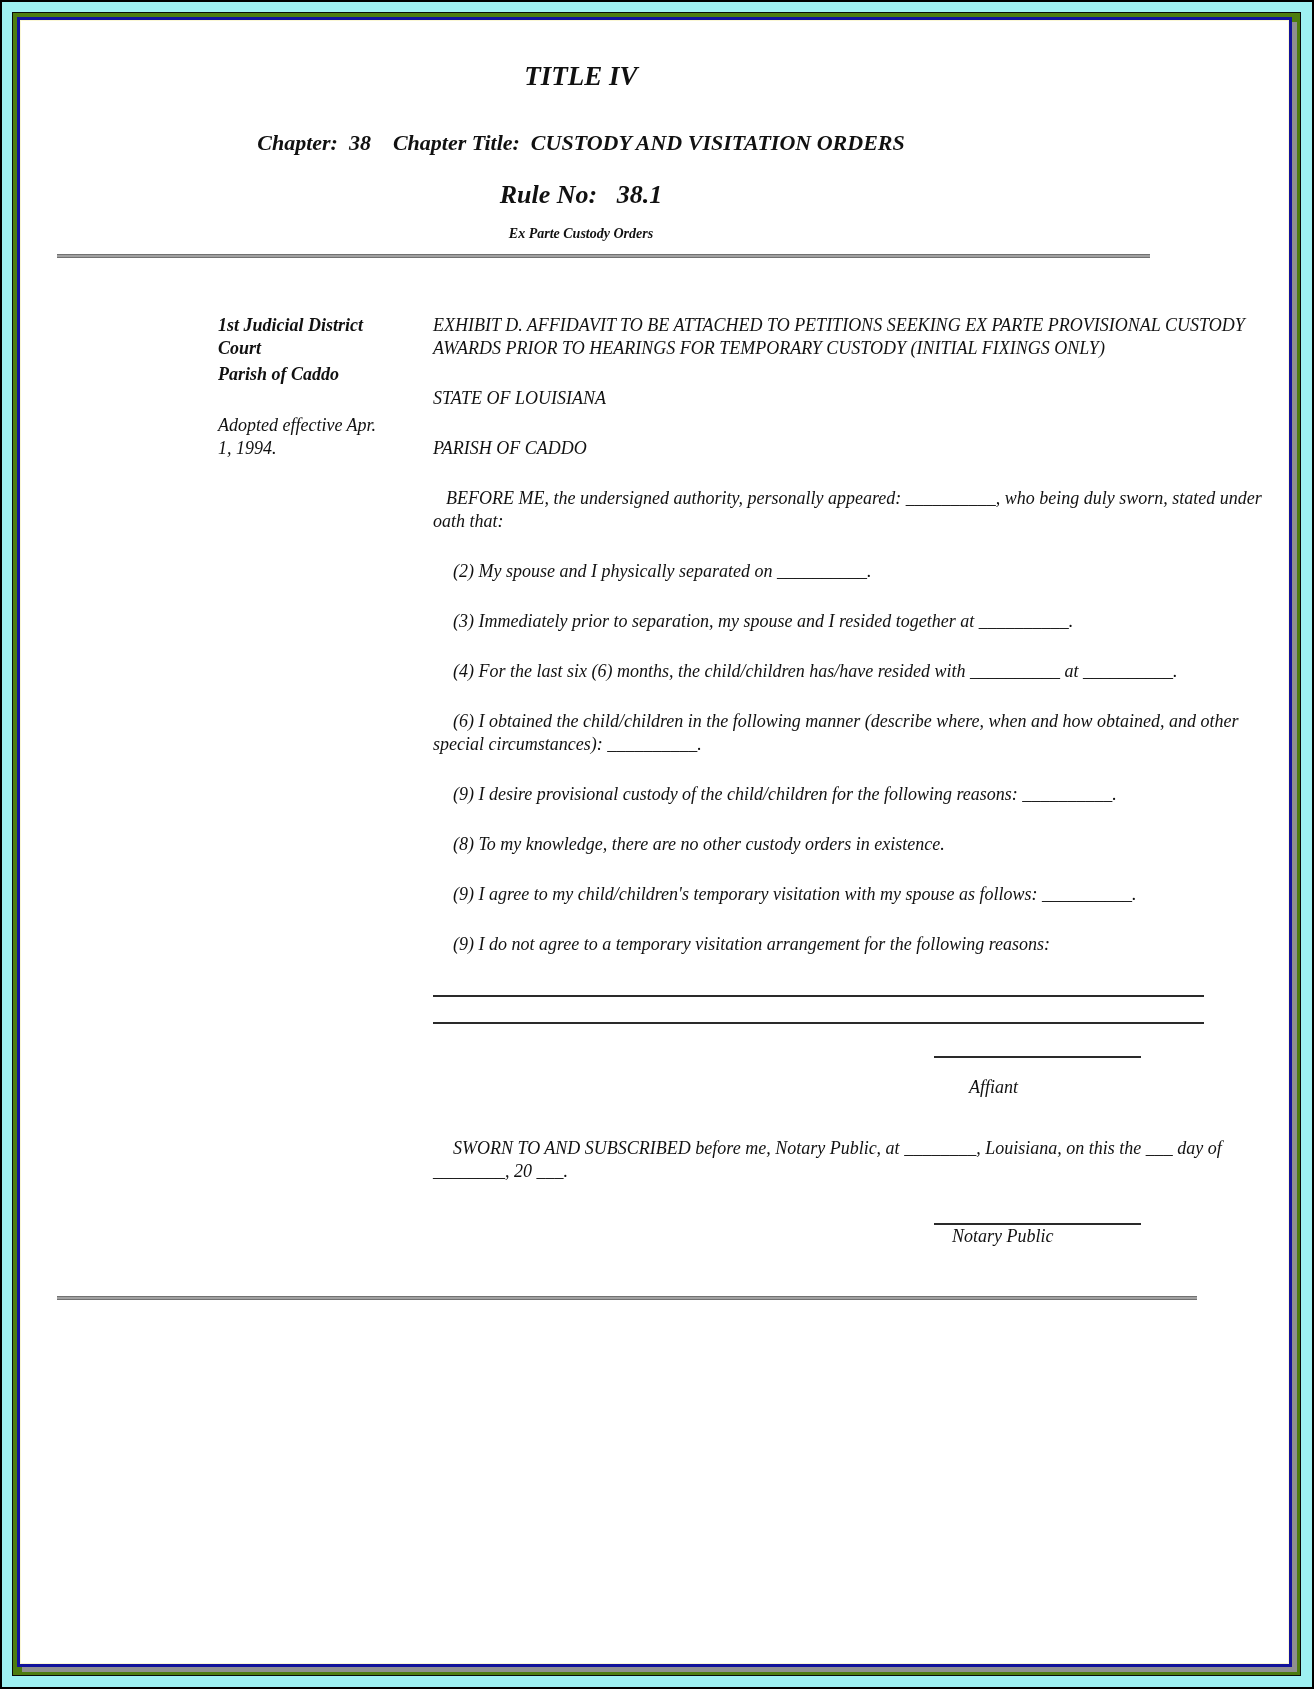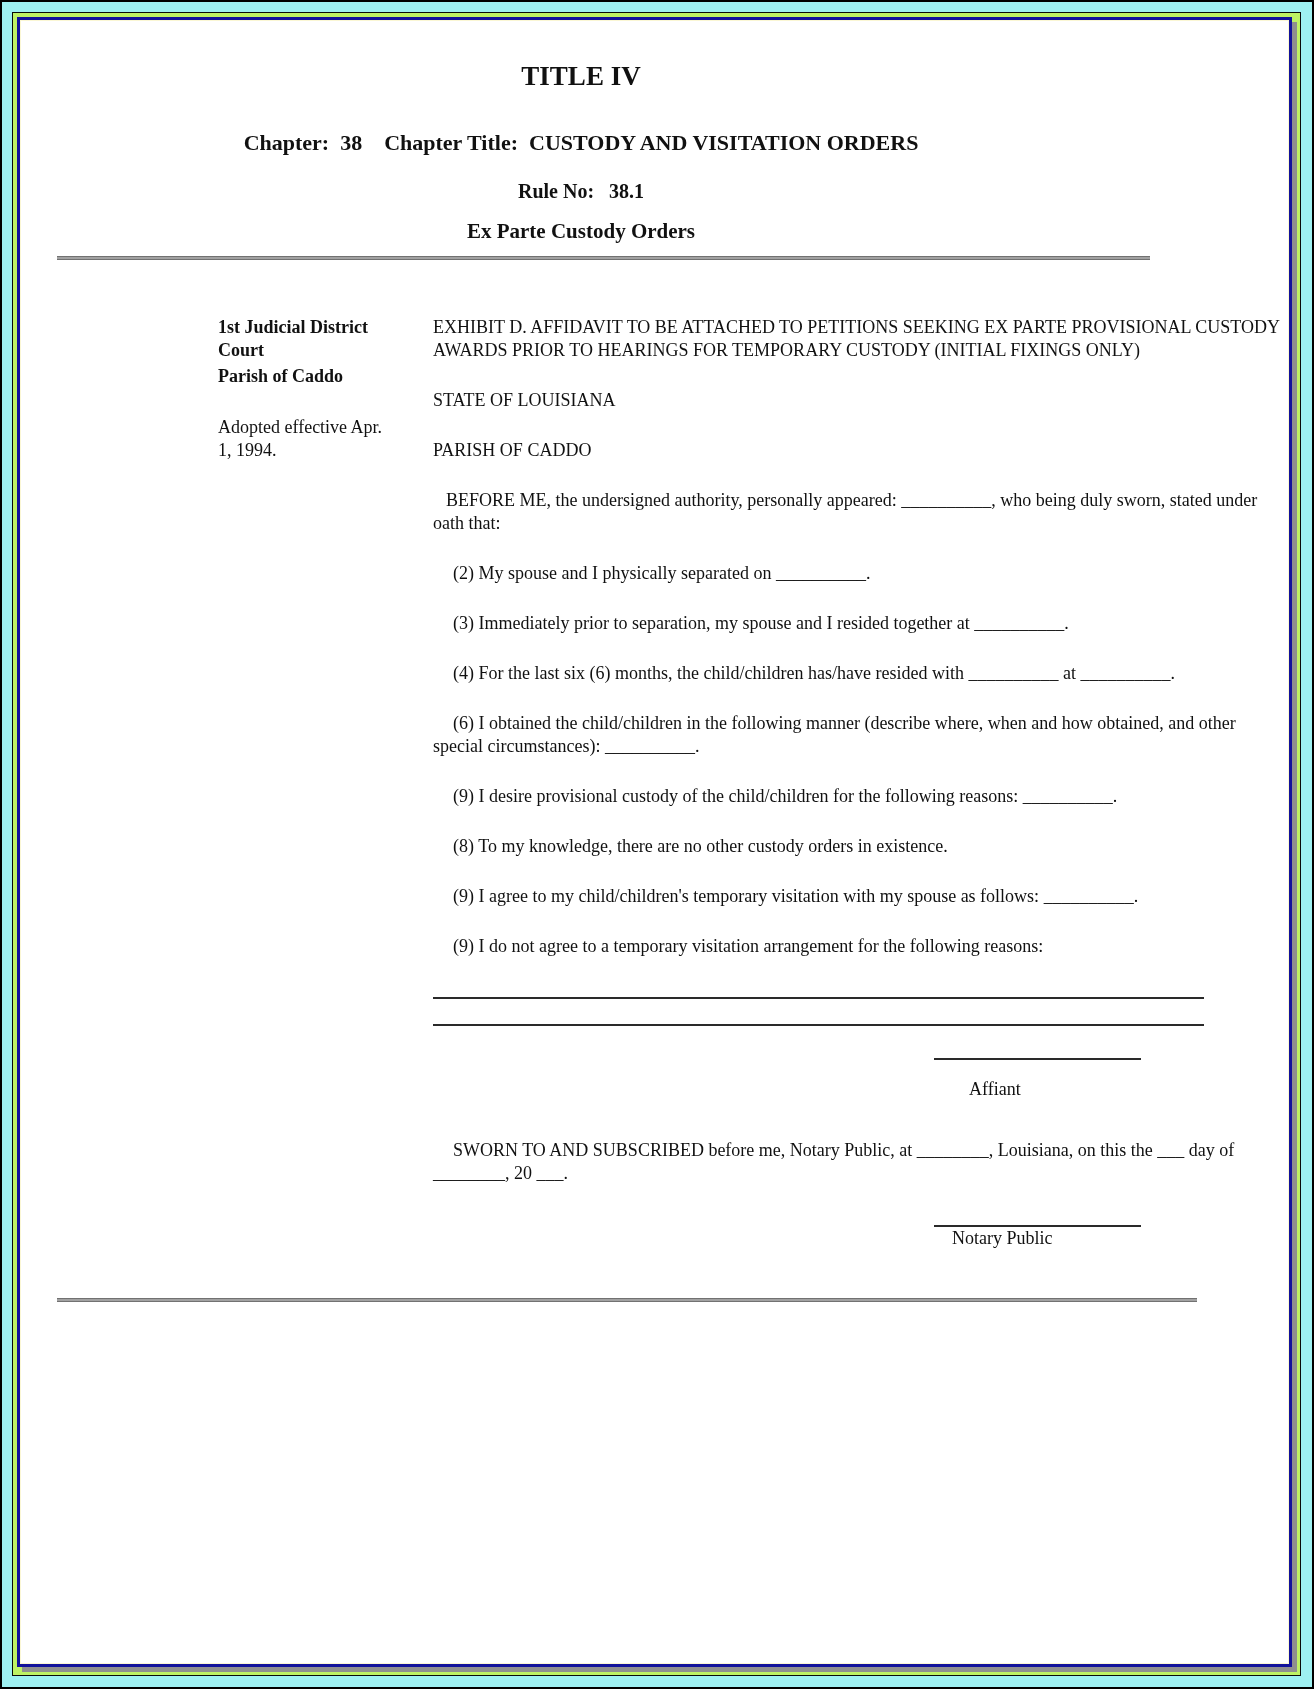--- a/index.html
+++ b/index.html
@@ -1,29 +1,29 @@
 <!DOCTYPE html>
 <html><head>
 <meta charset="utf-8">
 <style>
   html,body{margin:0;padding:0;}
   body{width:1314px;height:1689px;position:relative;overflow:hidden;
        font-family:"Liberation Serif","DejaVu Serif",serif;}
   .frame{position:absolute;inset:0;background:#9ef1f2;border:2px solid #000;box-sizing:border-box;}
   .page-wrap{position:absolute;left:10px;top:10px;right:11px;bottom:11px;
-             border:1px solid #0a0a0a;background:#bef264;box-sizing:border-box;}
+             border:1px solid #0a0a0a;background:#4d7c0f;box-sizing:border-box;font-style:italic;}
   .page{position:absolute;left:4px;top:4px;right:8px;bottom:8px;
         border:3px solid #12129b;background:#fff;box-shadow:5px 5px 0 #8f8f8f;box-sizing:border-box;}
   .page-inner{position:absolute;inset:0;border:1px solid #fbf7d4;overflow:hidden;color:#111;}
 
   .doc-head{margin:40px 0 0 20px;width:1080px;text-align:center;}
   .doc-title{font-size:27px;font-weight:bold;margin:0 0 38px 0;}
   .chapter-line{font-size:22px;font-weight:bold;margin:0 0 24px 0;white-space:pre;}
-  .rule-line{font-size:20px;font-weight:bold;margin:0 0 16px 0;white-space:pre;}
-  .doc-subtitle{font-size:21px;font-weight:bold;margin:0 0 12px 0;}
+  .rule-line{font-size:26px;font-weight:bold;margin:0 0 16px 0;white-space:pre;}
+  .doc-subtitle{font-size:14px;font-weight:bold;margin:0 0 12px 0;}
 
   .rule-top{height:4px;width:1093px;margin-left:36px;
             background:linear-gradient(#5a5a5a,#b9b9b9,#5a5a5a);}
   .rule-bottom{height:4px;width:1140px;margin:48px 0 0 36px;
             background:linear-gradient(#5a5a5a,#b9b9b9,#5a5a5a);}
 
   .columns{display:flex;margin-top:56px;align-items:flex-start;justify-content:flex-end;}
   .left-col{flex:none;width:195px;margin-left:36px;font-size:18px;line-height:23px;}
   .court-name{font-weight:bold;width:180px;}
   .parish-name{font-weight:bold;margin-top:3px;}

